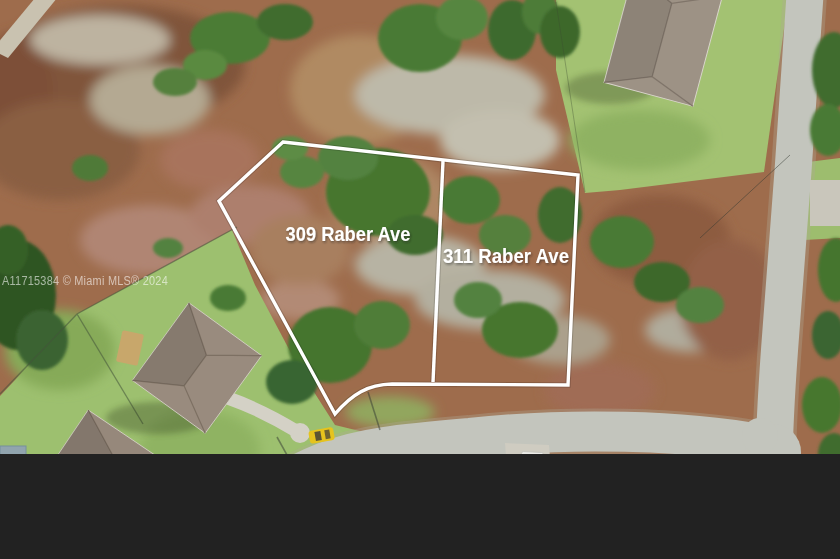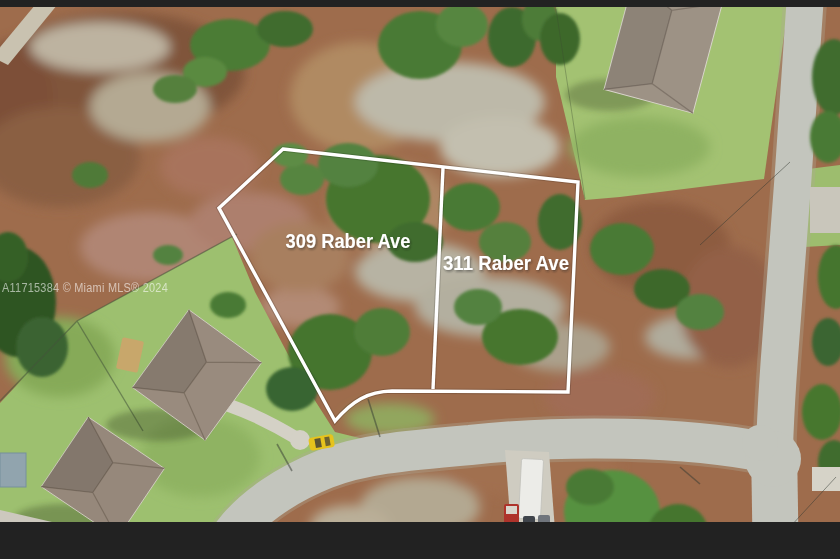--- a/index.html
+++ b/index.html
@@ -1,17 +1,17 @@
 <!DOCTYPE html>
 <html><head>
 <meta charset="utf-8">
 <style>
   html,body{margin:0;padding:0;background:#222;}
-  .stage{position:relative;width:840px;height:515px;overflow:hidden;
-         font-family:"Liberation Sans", sans-serif;margin-top:7px;}
+  .stage{position:relative;width:840px;height:454px;overflow:hidden;
+         font-family:"Liberation Sans", sans-serif;}
   .stage svg{display:block;}
   text{font-family:"Liberation Sans", sans-serif;}
   .lot-label{font-weight:700;font-size:20px;}
   .wm{font-size:12.5px;opacity:.58;letter-spacing:.3px;}
 </style>
 </head>
 <body>
 
 <div class="stage">
 <svg width="840" height="559" viewBox="0 0 840 559" xmlns="http://www.w3.org/2000/svg">

